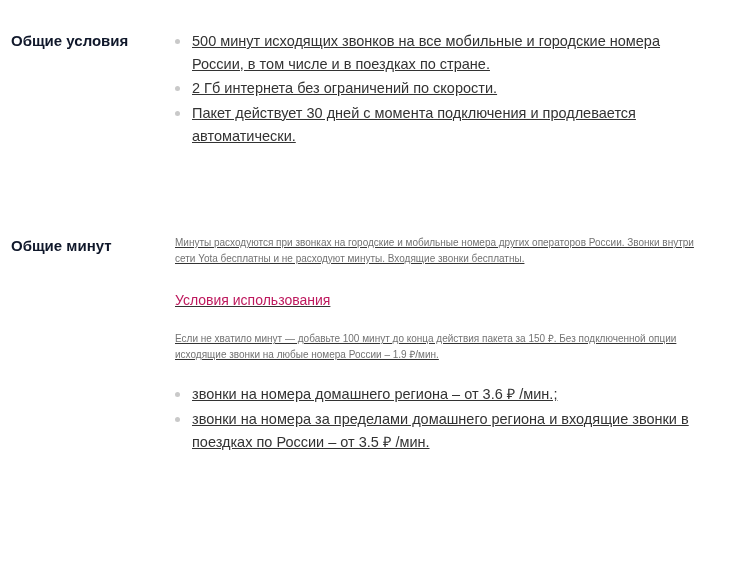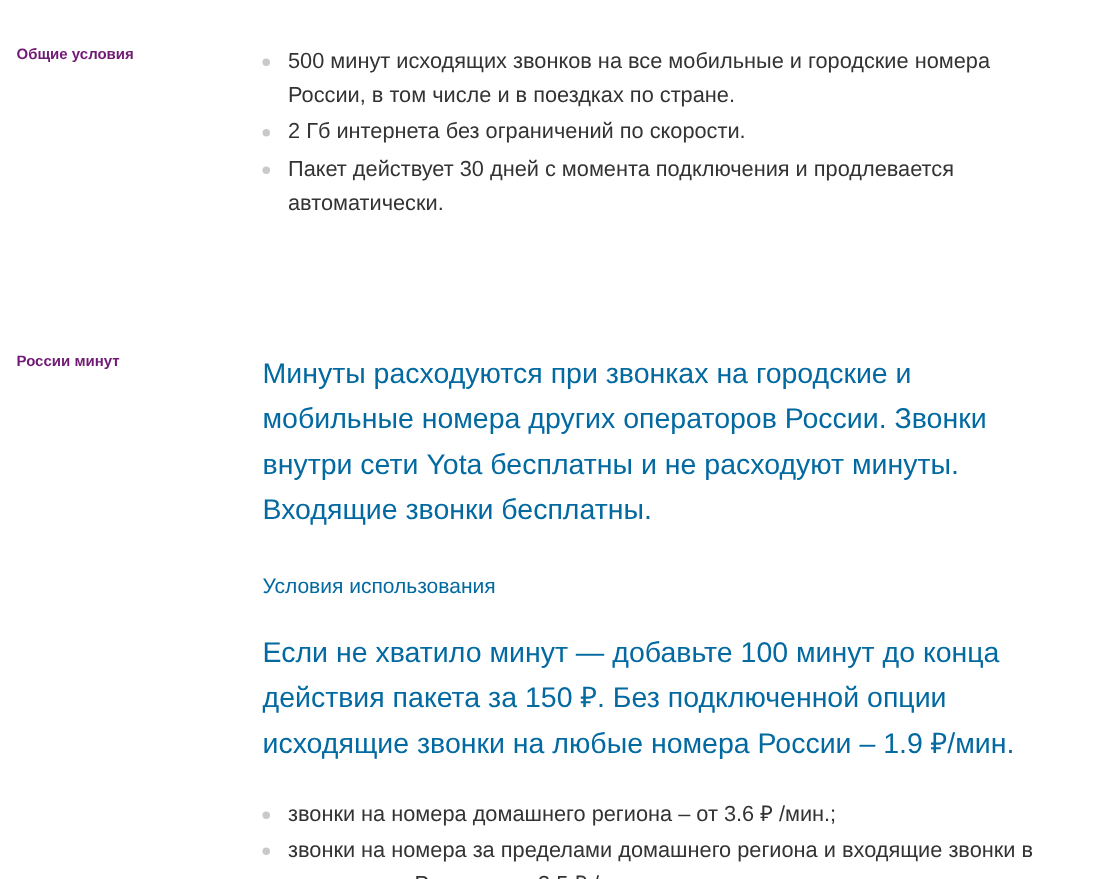--- a/index.html
+++ b/index.html
@@ -27,29 +27,30 @@
   }
   .section.first { padding-top: 30px; }
   .section.second { padding-top: 86px; }
 
   .label-col {
     width: 175px;
     flex: 0 0 175px;
     padding-left: 11px;
     box-sizing: border-box;
     font-weight: bold;
-    font-size: 10px;
-    color: #701a75;
+    font-size: 15px;
+    color: #0f172a;
     line-height: 1.45;
   }
 
   .content-col {
     flex: 1 1 auto;
     padding-right: 40px;
     box-sizing: border-box;
+    text-decoration: underline;
   }
 
   ul.bullets {
     margin: 0;
     padding: 0;
     list-style: none;
   }
   ul.bullets li {
     position: relative;
     padding-left: 17px;
@@ -64,30 +65,30 @@
     left: 0;
     top: 9px;
     width: 5px;
     height: 5px;
     border-radius: 50%;
     background: #c9c9c9;
   }
 
   p.para {
     margin: 0;
-    font-size: 19px;
+    font-size: 10px;
     line-height: 1.6;
-    color: #0369a1;
+    color: #737373;
   }
 
   .subheading {
     margin: 22px 0 20px 0;
     font-size: 14px;
     line-height: 1.6;
-    color: #0369a1;
+    color: #be185d;
   }
 
   .block-gap { height: 20px; }
 </style>
 </head>
 <body>
 
 <div class="page">
 
   <div class="section first">
@@ -95,21 +96,21 @@
     <div class="content-col">
       <ul class="bullets">
         <li>500 минут исходящих звонков на все мобильные и городские номера России, в том числе и в поездках по стране.</li>
         <li>2 Гб интернета без ограничений по скорости.</li>
         <li>Пакет действует 30 дней с момента подключения и продлевается автоматически.</li>
       </ul>
     </div>
   </div>
 
   <div class="section second">
-    <div class="label-col">России минут</div>
+    <div class="label-col">Общие минут</div>
     <div class="content-col">
       <p class="para">Минуты расходуются при звонках на городские и мобильные номера других операторов России. Звонки внутри сети Yota бесплатны и не расходуют минуты. Входящие звонки бесплатны.</p>
       <div class="subheading">Условия использования</div>
       <p class="para">Если не хватило минут — добавьте 100 минут до конца действия пакета за 150 ₽. Без подключенной опции исходящие звонки на любые номера России – 1.9 ₽/мин.</p>
       <div class="block-gap"></div>
       <ul class="bullets">
         <li>звонки на номера домашнего региона – от 3.6 ₽ /мин.;</li>
         <li>звонки на номера за пределами домашнего региона и входящие звонки в поездках по России – от 3.5 ₽ /мин.</li>
       </ul>
     </div>

